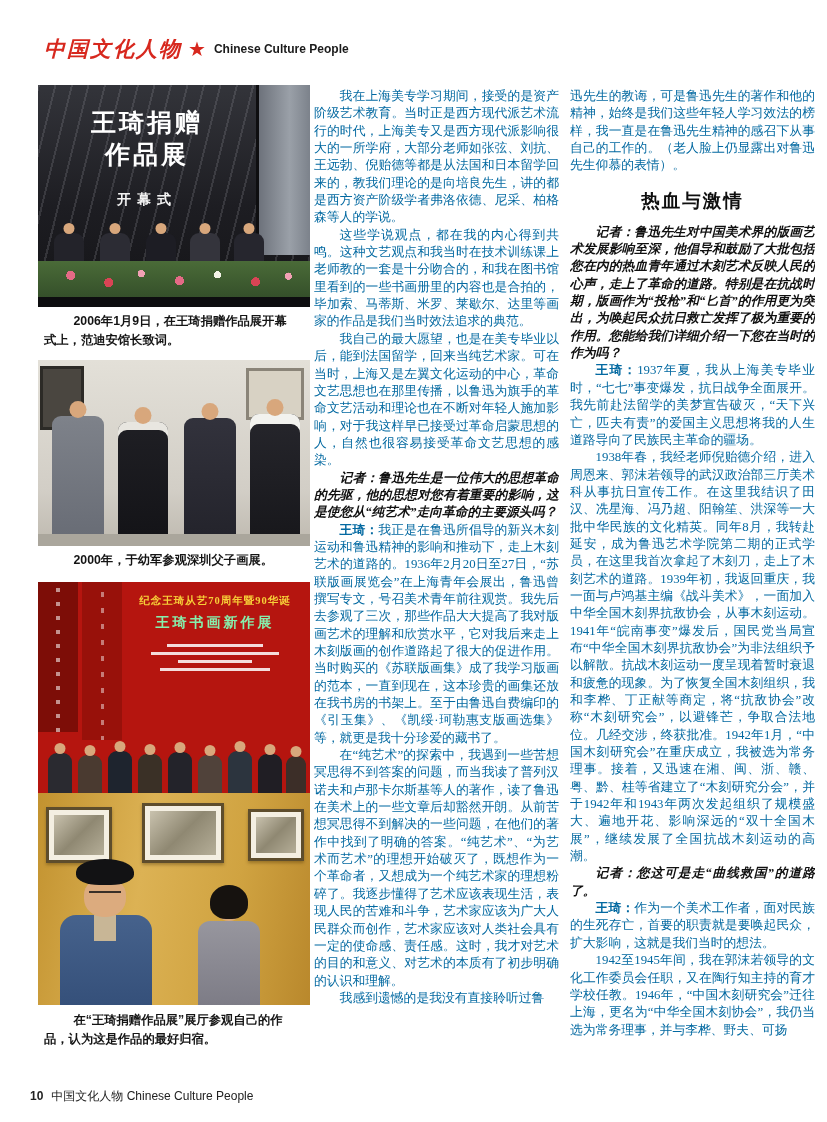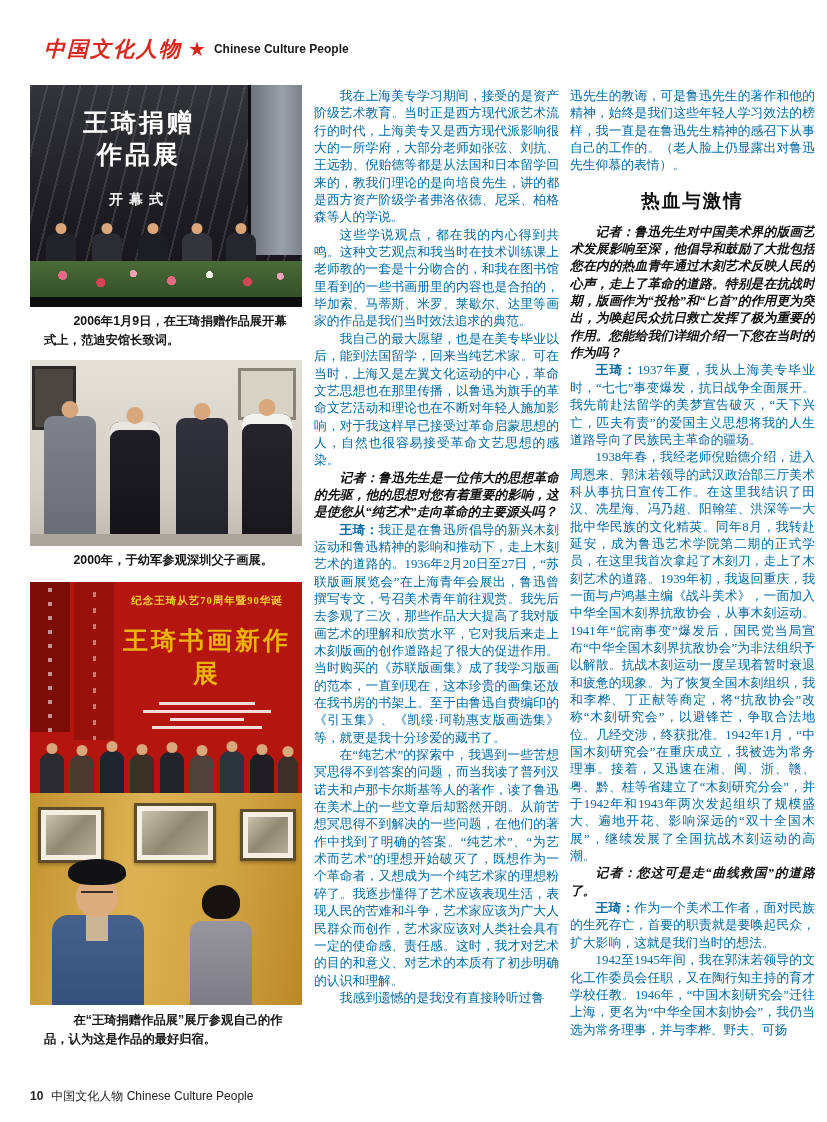--- a/index.html
+++ b/index.html
@@ -11,21 +11,21 @@
   .hdr { position:absolute; left:44px; top:34px; height:30px; display:flex; align-items:center; }
   .logo-cn { color:#d7281e; font-size:21px; font-weight:bold; font-style:italic; letter-spacing:2px; font-family:"Liberation Serif", serif; }
   .logo-star { color:#d7281e; font-size:20px; margin:0 8px 0 6px; font-style:normal; }
   .logo-en { color:#1a1a1a; font-size:12px; font-weight:bold; font-family:"Liberation Sans", sans-serif; }
 
   
   .ftr { position:absolute; left:30px; top:1088px; font-family:"Liberation Sans", sans-serif; font-size:12px; color:#222; }
   .ftr b { margin-right:8px; }
 
   
-  .photo { position:absolute; left:30px; width:272px; overflow:hidden; background:#888; }
+  .photo { position:absolute; left:38px; width:272px; overflow:hidden; background:#888; }
   .caption { position:absolute; left:44px; width:250px; font-size:12.3px; font-weight:bold; color:#141414; line-height:19px; text-indent:2.4em; font-family:"Liberation Sans", sans-serif; }
 
   
   .p1 { top:85px; height:222px; background:linear-gradient(180deg,#33343a 0%,#1d1d22 55%,#141417 100%); }
   .p1-streaks { position:absolute; inset:0; background:repeating-linear-gradient(104deg, rgba(150,150,158,.22) 0 2px, transparent 2px 16px); }
   .p1-door { position:absolute; right:0; top:0; width:54px; height:170px; background:linear-gradient(90deg,#6d727b,#9aa0a8 60%,#7c828b); border-left:3px solid #0e0e10; }
   .p1-banner { position:absolute; left:34px; top:22px; width:150px; text-align:center; color:#fff; font-weight:bold; }
   .p1-banner .big { font-size:25px; line-height:32px; letter-spacing:3px; }
   .p1-banner .sub { font-size:14px; letter-spacing:6px; margin-top:20px; color:#f2f2f2; }
   .p1-people { position:absolute; left:0; bottom:44px; width:100%; height:46px; }
@@ -53,21 +53,21 @@
   .fig.small::before { width:11px; height:11px; top:-10px; }
 
   
   .p3 { top:582px; height:220px; background:#b5150f; }
   .p3-banner-l1 { position:absolute; left:0; top:0; width:40px; height:150px; background:#7d0d07;
       background-image:repeating-linear-gradient(180deg, rgba(255,255,255,.55) 0 4px, transparent 4px 14px); background-size:4px 100%; background-position:18px 6px; background-repeat:no-repeat; }
   .p3-banner-l2 { position:absolute; left:44px; top:0; width:40px; height:158px; background:#98110a;
       background-image:repeating-linear-gradient(180deg, rgba(255,255,255,.45) 0 5px, transparent 5px 16px); background-size:3px 100%; background-position:19px 10px; background-repeat:no-repeat; }
   .p3-text { position:absolute; left:88px; top:12px; width:178px; text-align:center; }
   .p3-top { color:#f7cf38; font-size:10.5px; font-weight:bold; letter-spacing:1px; }
-  .p3-title { color:#eab308; font-size:25px; font-weight:bold; letter-spacing:3px; margin-top:16px; }
+  .p3-title { color:#86efac; font-size:14px; font-weight:bold; letter-spacing:3px; margin-top:6px; }
   .p3-lines { margin-top:12px; }
   .p3-lines i { display:block; height:3px; background:rgba(255,255,255,.85); margin:5px auto 0; }
   .p3-ground { position:absolute; bottom:0; width:100%; height:9px; background:#d3ccbf; }
 
   
   .p4 { top:793px; height:212px; background:linear-gradient(100deg,#c2922f 0%,#dcb254 38%,#d0a341 70%,#b9882c 100%); }
   .frame { position:absolute; background:#f4efe2; border:3px solid #5e4d2c; box-shadow:0 2px 3px rgba(60,40,0,.35); }
   .frame .art { position:absolute; inset:5px; background:linear-gradient(135deg,#c9c2ae 0%,#8f8872 50%,#b5ae98 100%); }
   .p4-man { position:absolute; left:22px; top:66px; width:92px; height:146px; }
   .p4-beret { position:absolute; left:16px; top:0; width:58px; height:26px; border-radius:50% 50% 40% 40%; background:#121214; }

